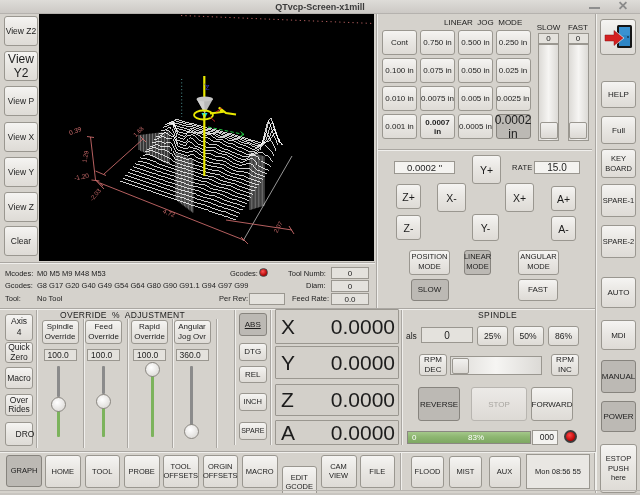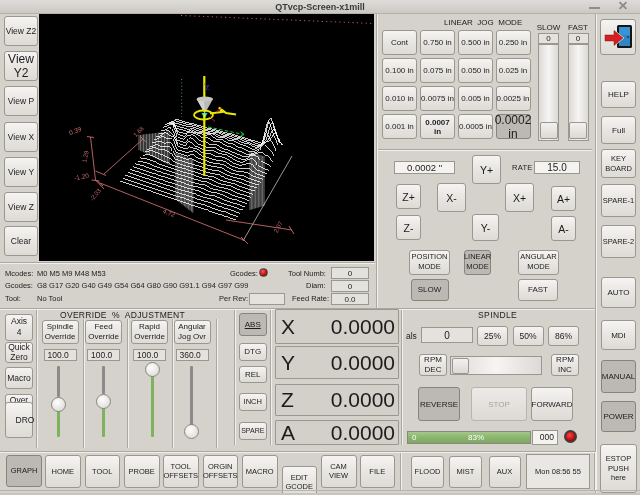--- a/index.html
+++ b/index.html
@@ -206,21 +206,21 @@
 <div class="lb" style="left:37px;top:294px;font-size:7.5px;">No Tool</div>
 <div class="lb" style="left:219px;top:294px;font-size:7.5px;">Per Rev:</div>
 <div class="sbox" style="left:249px;top:293px;width:36px;height:12px;font-size:8px;"></div>
 <div class="lb" style="left:292px;top:294px;font-size:7.5px;">Feed Rate:</div>
 <div class="sbox" style="left:331px;top:293px;width:38px;height:12px;font-size:8px;">0.0</div>
 <div class="hln" style="left:0px;top:308px;width:596px"></div>
 <div class="btn" style="left:5px;top:313.5px;width:28px;height:27.5px;font-size:8.5px;line-height:11px;">Axis<br>4</div>
 <div class="btn" style="left:5px;top:342px;width:28px;height:21px;font-size:8.5px;line-height:9.5px;">Quick<br>Zero</div>
 <div class="btn" style="left:5px;top:367px;width:28px;height:22px;font-size:8.5px;">Macro</div>
 <div class="btn" style="left:5px;top:394px;width:28px;height:22px;font-size:8.5px;line-height:9.5px;">Over<br>Rides</div>
-<div class="btn" style="left:5px;top:402px;width:28px;height:36px;font-size:8.5px;padding-left:12px;">DRO</div>
+<div class="btn" style="left:5px;top:422px;width:28px;height:24px;font-size:8.5px;padding-left:12px;">DRO</div>
 <div class="vln" style="left:36px;top:310px;height:138px"></div>
 <div class="vln" style="left:82.5px;top:319px;height:129px"></div>
 <div class="vln" style="left:127px;top:319px;height:129px"></div>
 <div class="vln" style="left:171.5px;top:319px;height:129px"></div>
 <div class="vln" style="left:215.5px;top:319px;height:129px"></div>
 <div class="lb" style="left:60px;top:310px;font-size:8.5px;letter-spacing:0.3px;">OVERRIDE&nbsp; %&nbsp; ADJUSTMENT</div>
 <div class="btn" style="left:41.5px;top:320px;width:37px;height:24px;font-size:8px;line-height:10px;">Spindle<br>Override</div>
 <div class="sbox" style="left:43.5px;top:349px;width:33px;height:12px;font-size:8.5px;justify-content:flex-start;padding-left:3px;">100.0</div>
 <div class="sgroove" style="left:57.0px;top:366px;height:31px"></div>
 <div class="sgreen" style="left:57.0px;top:411px;height:26px"></div>

